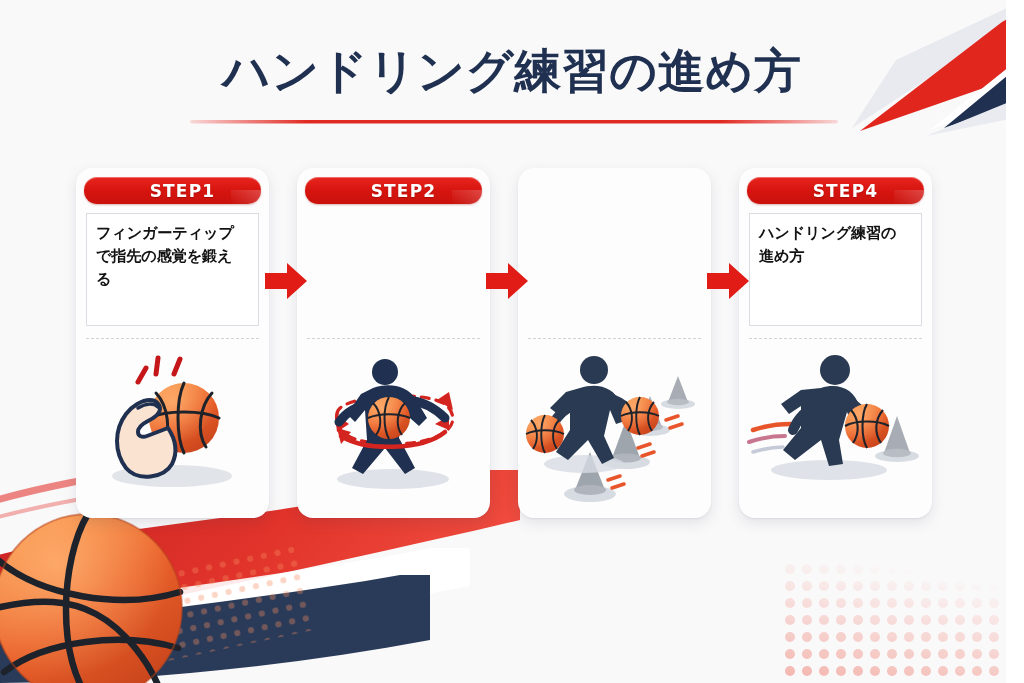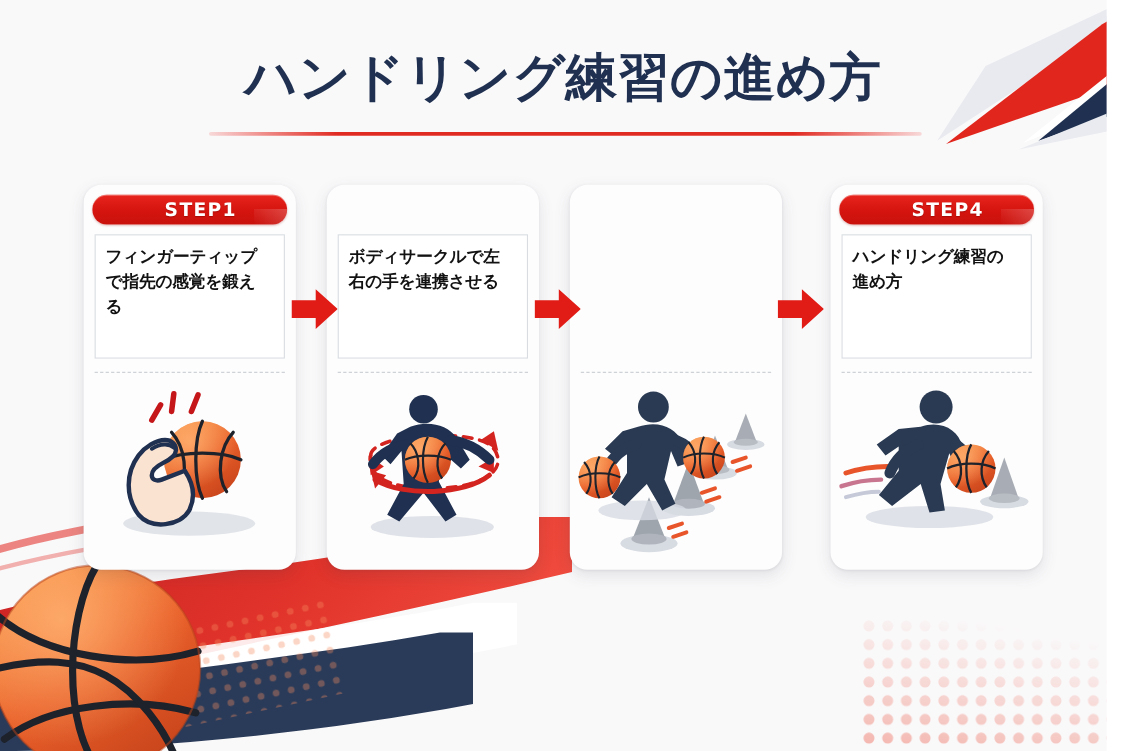--- a/index.html
+++ b/index.html
@@ -50,21 +50,21 @@
     width: 193px;
     height: 350px;
     background: #fdfdfd;
     border-radius: 16px;
     box-shadow: 0 5px 14px rgba(60,60,80,0.13), 0 1px 2px rgba(60,60,80,0.07);
     overflow: hidden;
   }
   .card.c1 { left: 0px;   }
   .card.c2 { left: 221px; }
   .card.c3 { left: 442px; }
-  .card.c4 { left: 679px; }
+  .card.c4 { left: 663px; }
 
   .badge {
     position: absolute;
     top: 9px;
     left: 8px;
     right: 8px;
     height: 27px;
     border-radius: 13px;
     background: linear-gradient(180deg, #e8241d 0%, #d5140f 55%, #c9110c 100%);
     box-shadow: inset 0 1px 0 rgba(255,255,255,0.35),
@@ -254,22 +254,22 @@
         <path d="M50,120 C 38,104 38,82 50,66 C 56,58 66,52 74,52
                  C 80,52 84,56 84,61 C 84,66 78,70 72,73
                  C 66,76 62,80 62,84 C 62,88 66,90 71,88
                  L 92,80 C 100,92 102,104 96,116
                  C 88,130 62,134 50,120 Z" fill="#fbe3d2" stroke="#1f3050" stroke-width="4" stroke-linejoin="round"></path>
         <path d="M62,60 C 70,55 78,55 82,59" stroke="#1f3050" stroke-width="3.5" fill="none" stroke-linecap="round"></path>
       </svg>
     </div>
 
     <div class="card c2">
-      <div class="textbox">
-        <p>ボディサークルで左右の手を連携させる</p>
+      <div class="badge">
+        <span>STEP2</span>
       </div>
       <div class="divider"></div>
       <svg class="illus" viewBox="0 0 193 160">
         <ellipse cx="96" cy="131" rx="56" ry="10" fill="#d7dbe2" opacity="0.8"></ellipse>
 
         <g stroke="#d4241f" stroke-width="3.2" fill="none" stroke-dasharray="8 7" stroke-linecap="round">
           <path d="M40,66 C 40,46 138,40 152,60"></path>
           <path d="M152,60 C 166,80 140,96 96,96 C 54,96 36,84 40,66"></path>
         </g>
         <polygon points="152,44 140,52 156,62" fill="#d4241f"></polygon>

